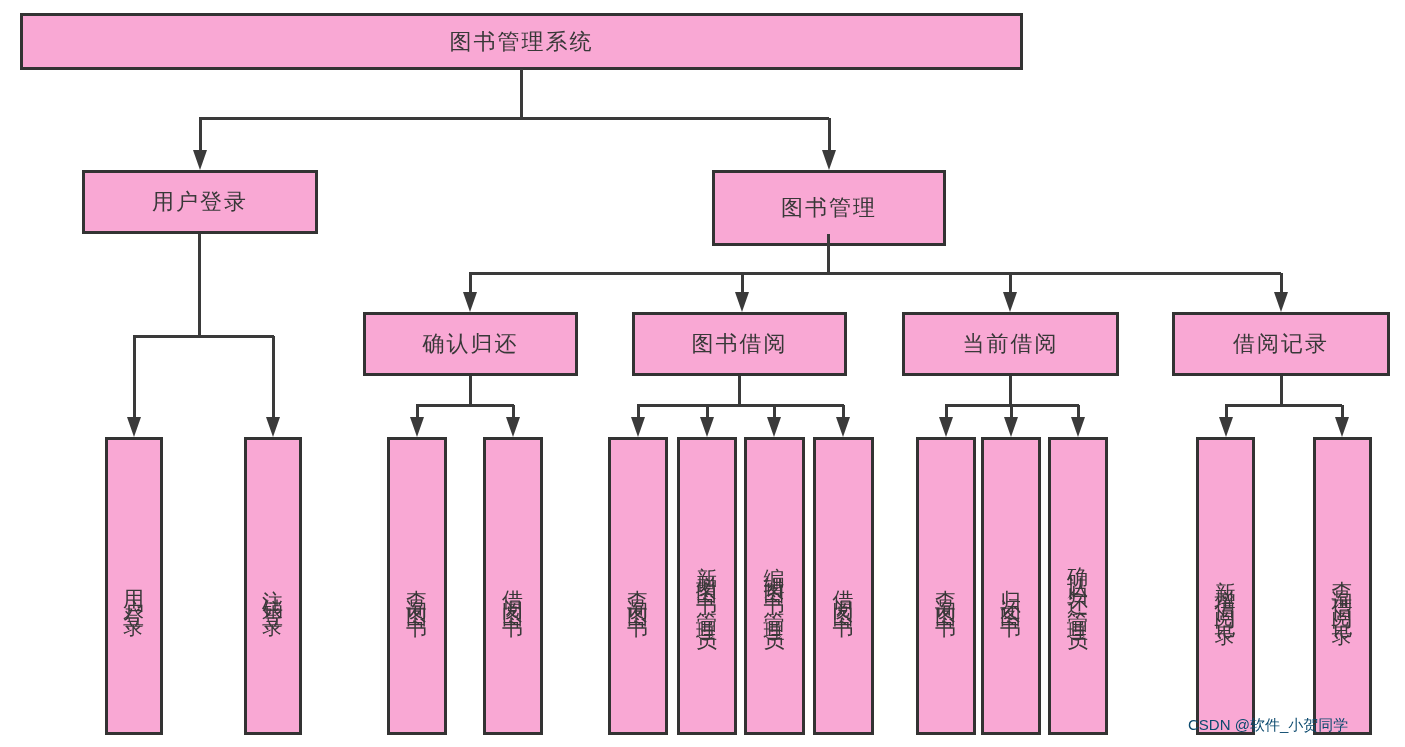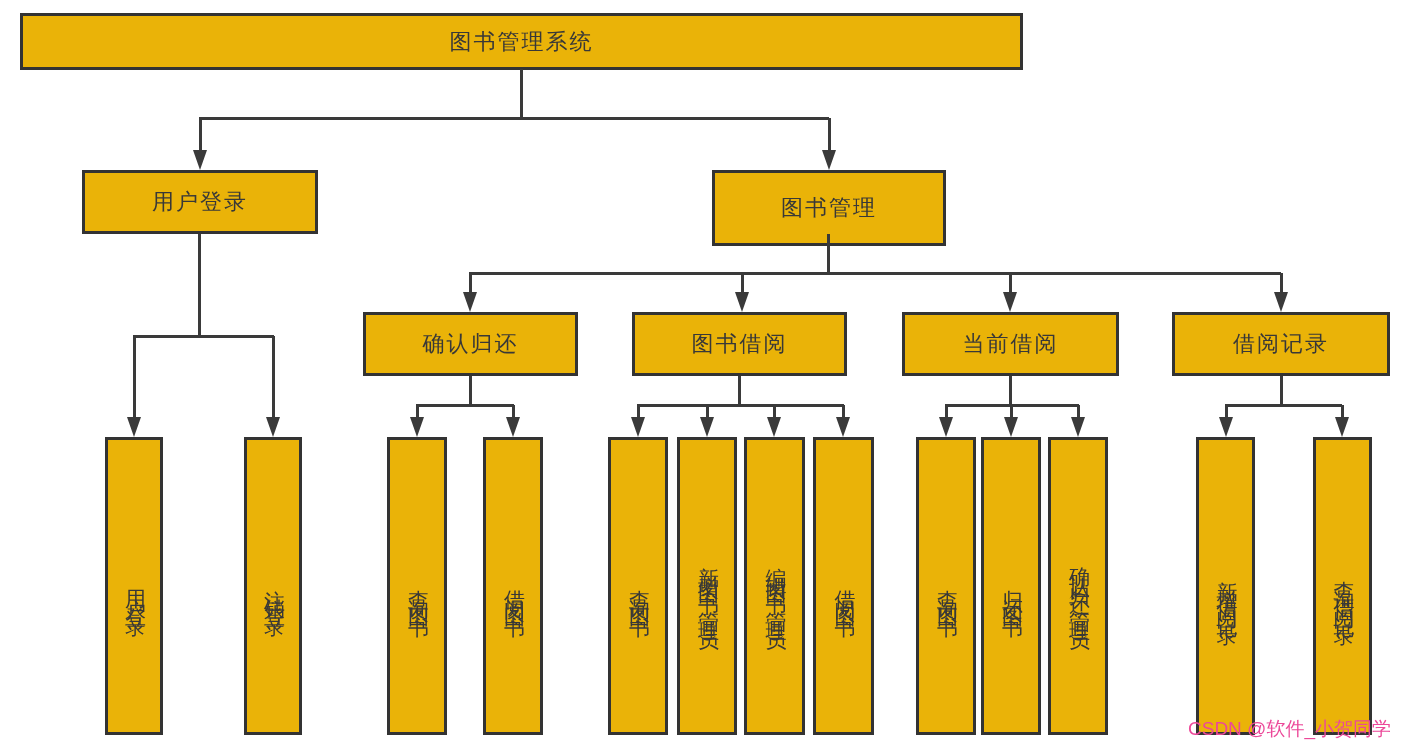--- a/index.html
+++ b/index.html
@@ -8,27 +8,26 @@
     position: relative;
     width: 1405px;
     height: 747px;
     background: #ffffff;
     overflow: hidden;
   }
   
   .box {
     position: absolute;
     box-sizing: border-box;
-    background: #eab308;
+    background: #f9a8d4;
     border: 3px solid #333333;
     display: flex;
     align-items: center;
     justify-content: center;
     color: #383838;
-    font-family: Liberation Mono, monospace;
   }
   .hbox { font-size: 22px; letter-spacing: 2px; }
   .leaf { }
   .vtext {
     writing-mode: vertical-rl;
     text-orientation: mixed;
     font-size: 21px;
     line-height: 1.1;
     letter-spacing: 9px;
     color: #383838;
@@ -67,22 +66,22 @@
     height: 0;
     border-left: 7px solid transparent;
     border-right: 7px solid transparent;
     border-top: 20px solid #3a3a3a;
   }
   
   .watermark {
     position: absolute;
     left: 1188px;
     top: 716px;
-    font-size: 19px;
-    color: #ec4899;
+    font-size: 15px;
+    color: #0c4a6e;
     white-space: nowrap;
     z-index: 5;
   }
 </style>
 </head>
 <body>
 
 <div class="canvas">
 
   <div class="box hbox" style="left:20px; top:13px; width:1003px; height:57px;">图书管理系统</div>

